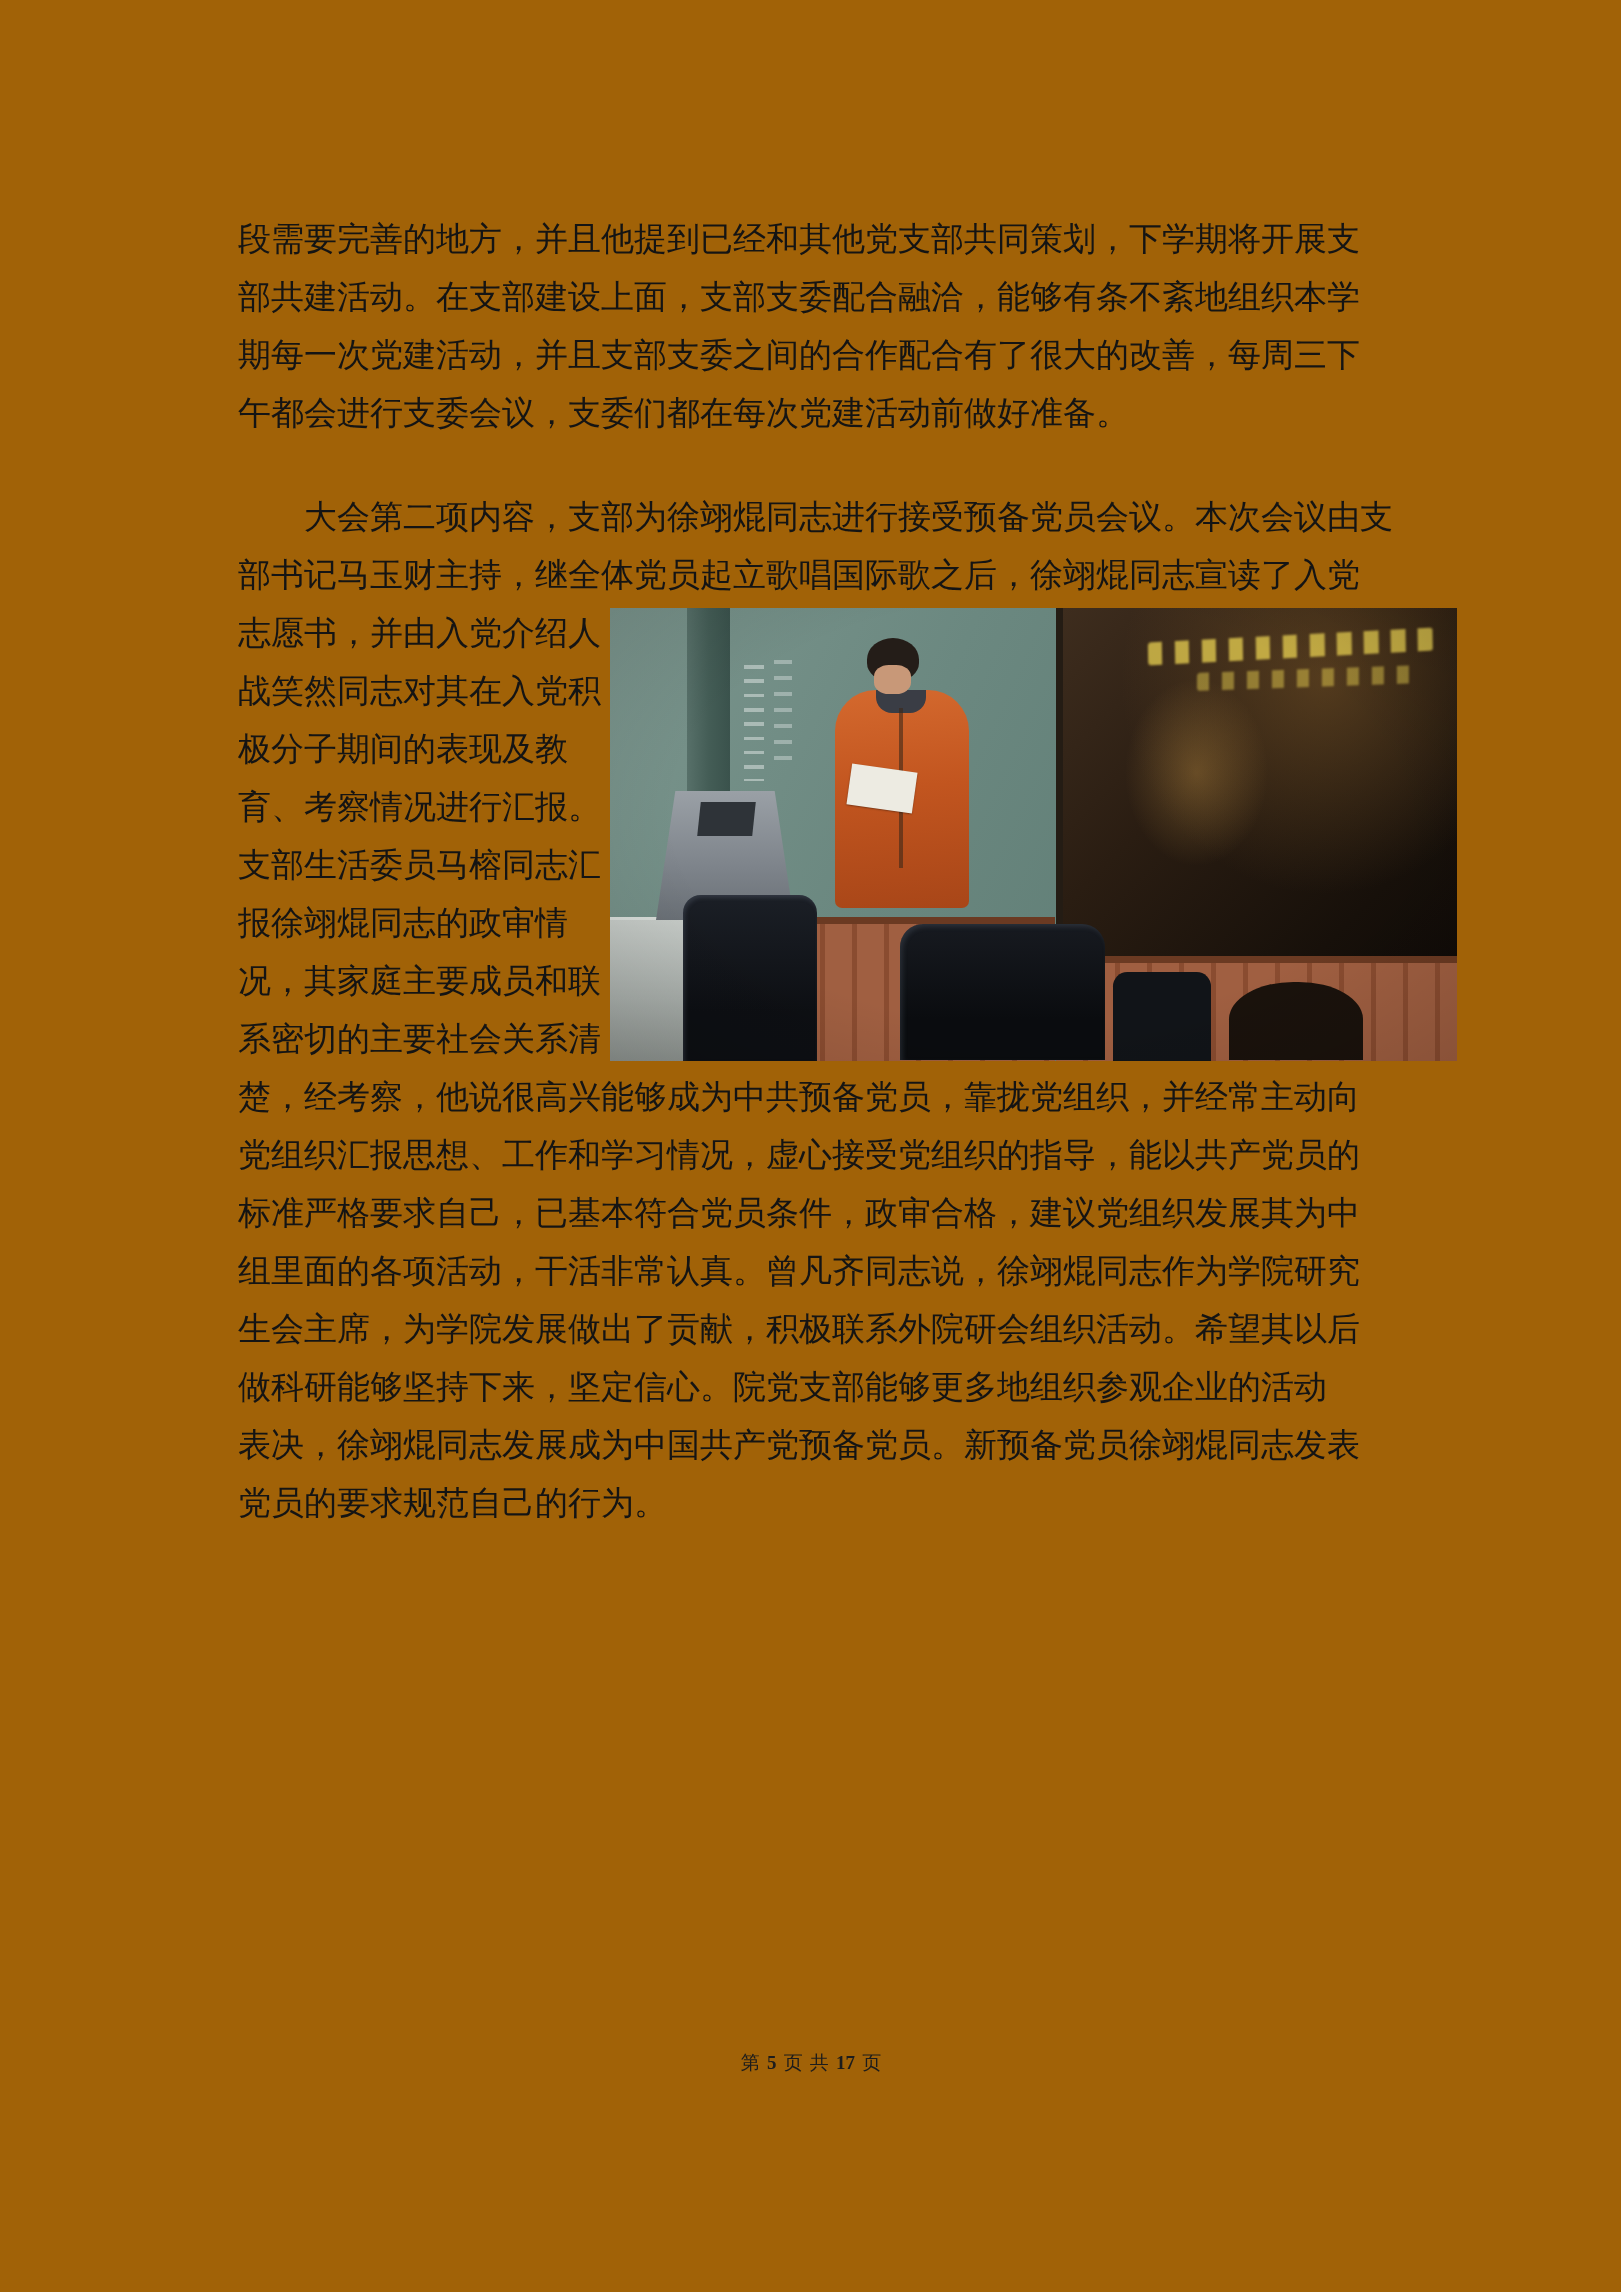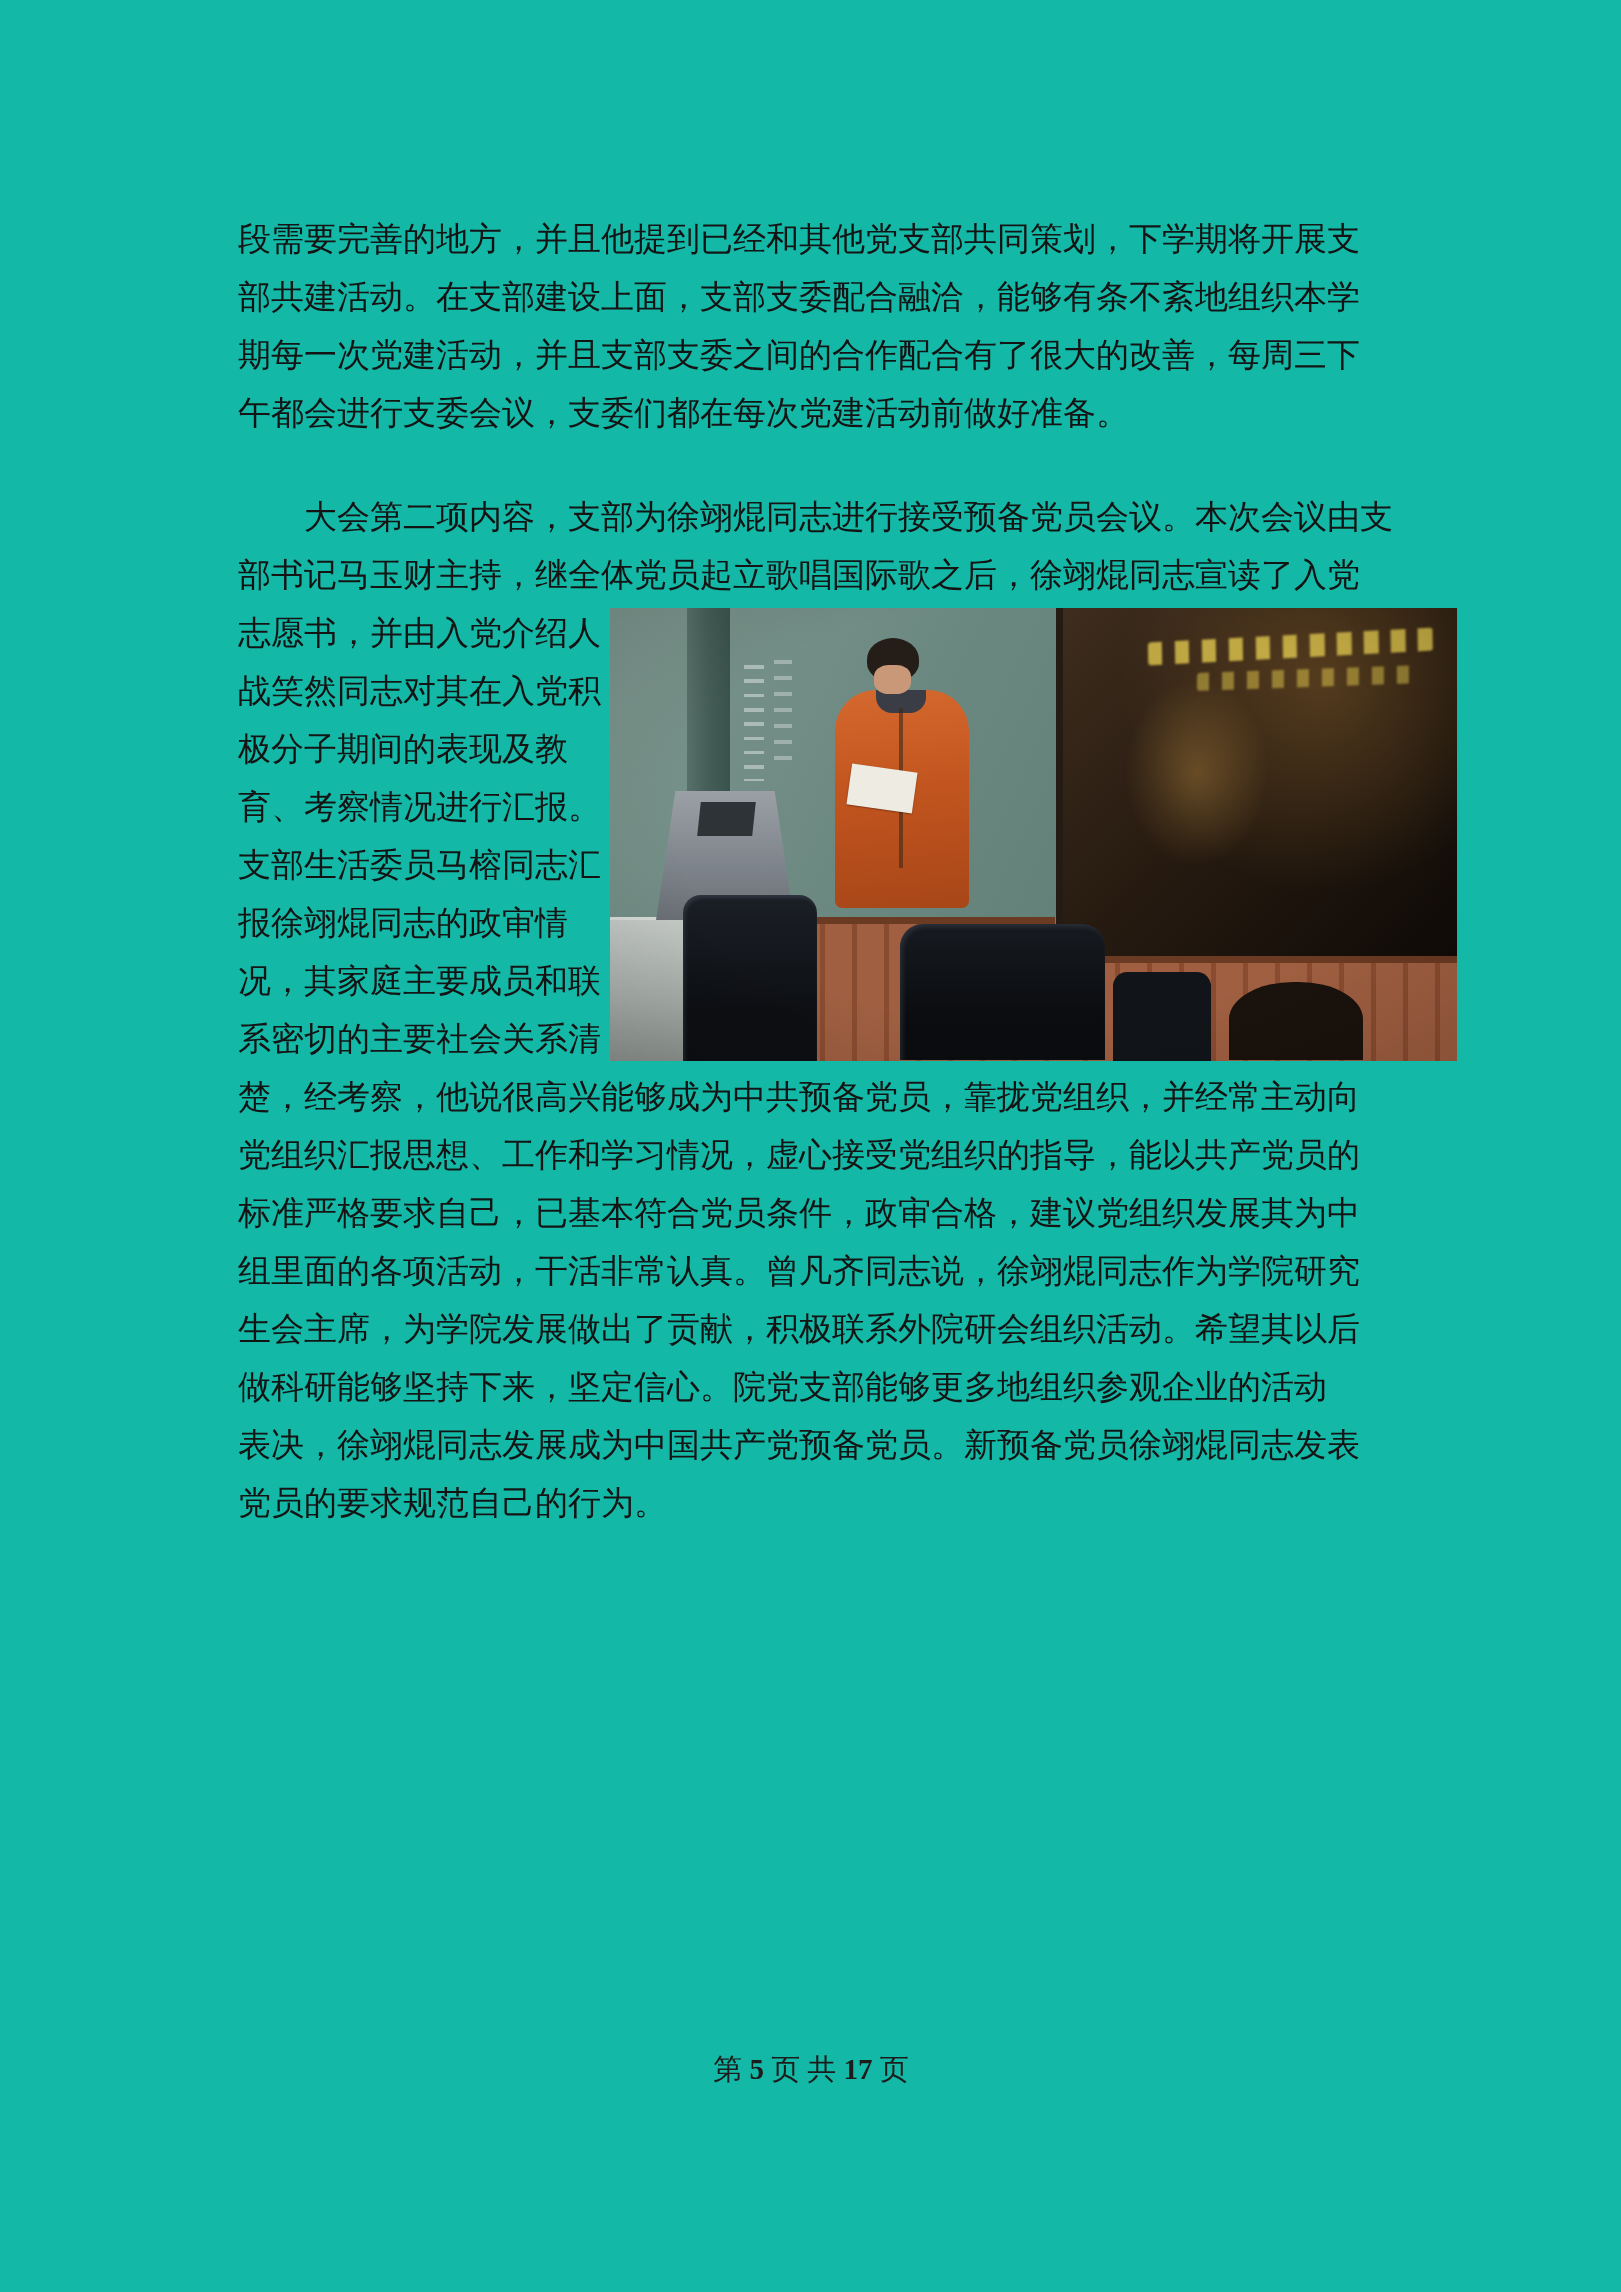--- a/index.html
+++ b/index.html
@@ -1,17 +1,17 @@
 <!DOCTYPE html>
 <html style="font-size:14.3px"><head>
 <meta charset="utf-8">
 <style>
   html,body { margin:0; padding:0; background:#ffffff; }
   .page {
-    position:relative; width:1622px; height:2293px; background:#14b8a6;
+    position:relative; width:1622px; height:2293px; background:#a16207;
     font-family:"Liberation Serif","DejaVu Serif",serif; color:#141414; overflow:hidden;
   }
   .text-flow { position:absolute; left:238px; top:210px; width:1158px; }
   .para { margin:0; }
   .para + .para { margin-top:46px; }
   .line {
     height:58px; line-height:58px; font-size:33px; letter-spacing:0;
     white-space:pre; font-weight:400;
   }
   
@@ -66,21 +66,21 @@
   .chair-b { left:290px; top:316px; width:205px; height:136px; border-radius:23px 23px 0 0;
     background:linear-gradient(180deg,#171a20,#0a0c0f 70%);
     box-shadow:inset 2.7px 2.7px 5.3px rgba(120,130,150,.22); }
   .chair-c { left:503px; top:364px; width:98px; height:89px; border-radius:14.3px 14.3px 0 0; background:#111418; }
   .audience-head { left:619px; top:374px; width:134px; height:78px; background:#1a120c; border-radius:48% 48% 0 0; }
   .vignette { left:0; top:0; width:100%; height:100%;
     background:radial-gradient(ellipse at 50% 45%,transparent 60%,rgba(0,0,0,.14)); }
   
   .footer {
     position:absolute; left:0; top:2050px; width:1622px; text-align:center;
-    font-size:29px; color:#1c1c1c;
+    font-size:19px; color:#1c1c1c;
   }
   .footer span { margin:0 3.6px; }
   .footer b { margin:0 3.6px; font-weight:700; }
 </style>
 </head>
 <body>
 
 <div class="page">
 
   <div class="text-flow">

